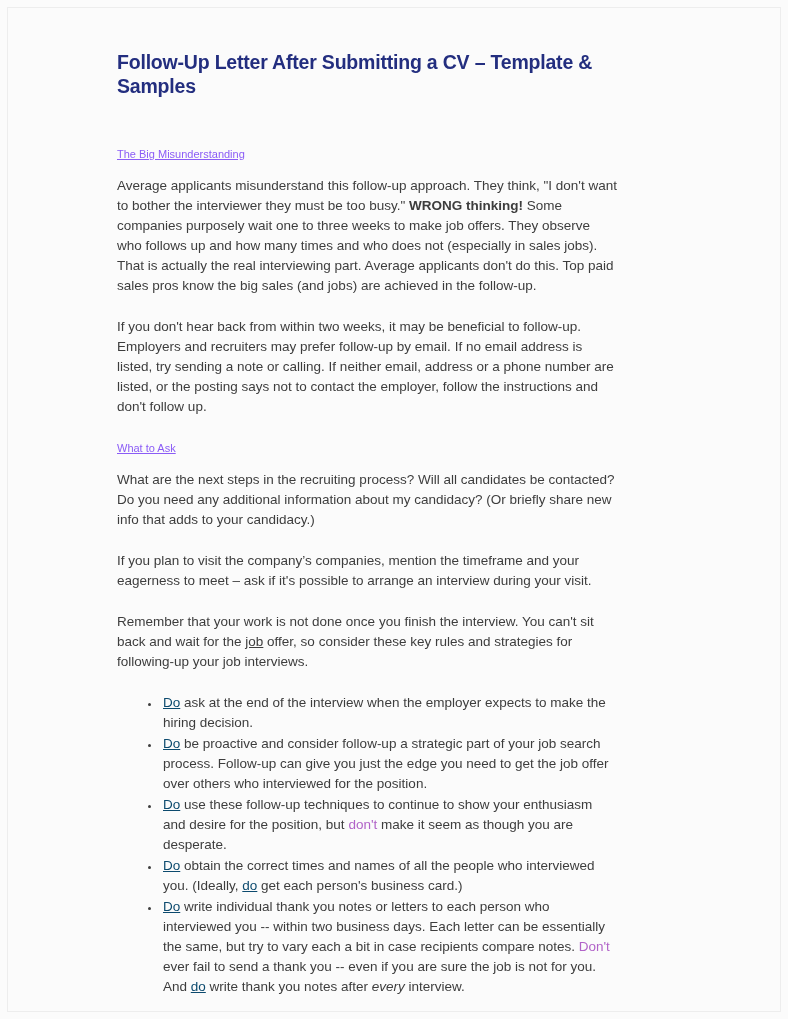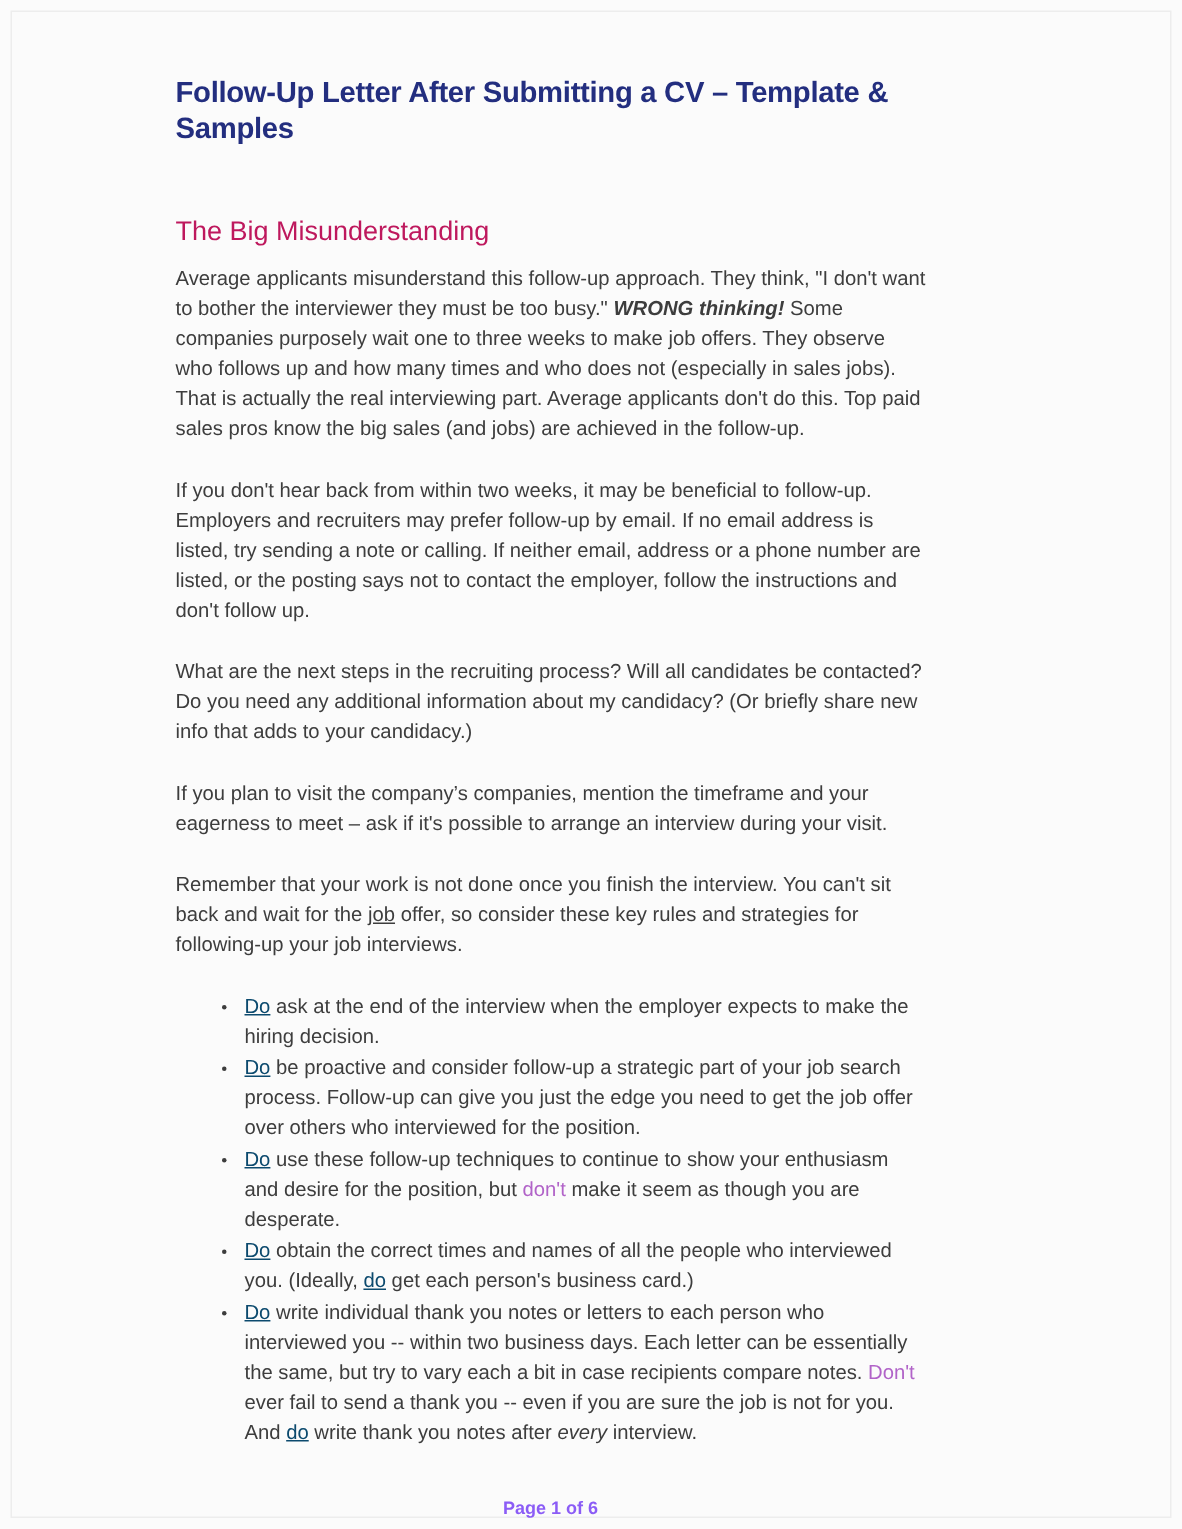--- a/index.html
+++ b/index.html
@@ -23,24 +23,25 @@
   }
   h1.doc-title {
     font-size: 19.5px;
     font-weight: 700;
     color: #232e7f;
     letter-spacing: -0.2px;
     margin: 0 0 46px 0;
     line-height: 24px;
   }
   .section-heading {
-    color: #be185d;
-    font-size: 18px;
+    color: #8b5cf6;
+    font-size: 11px;
     line-height: 20px;
     margin: 0 0 12px 0;
+    text-decoration: underline;
   }
   .section-heading + .section-heading,
   p + .section-heading, ul + .section-heading { margin-top: 16px; }
   p.para {
     color: #3d3d3d;
     font-size: 13.5px;
     line-height: 20px;
     margin: 0 0 21px 0;
     max-width: 565px;
   }
@@ -50,21 +51,21 @@
     max-width: 520px;
   }
   ul.bullets li {
     color: #3d3d3d;
     font-size: 13.5px;
     line-height: 20px;
     margin: 0 0 1px 0;
     padding-left: 2px;
   }
   ul.bullets li::marker { font-size: 11px; color: #3d3d3d; }
-  .b { font-weight: 700; font-style: italic; }
+  .b { font-weight: 700; }
   .i { font-style: italic; }
   .u { text-decoration: underline; margin-top: 14px; }
   .green { color: #0c4a6e; text-decoration: underline; }
   .purple { color: #b163c8; text-align: right; }
   .footer {
     margin-top: 32px;
     text-align: center;
     font-size: 12px;
     font-weight: 700;
     color: #8b5cf6;
@@ -76,20 +77,21 @@
 
 <div class="page-border"></div>
 
 <div class="content">
   <h1 class="doc-title">Follow-Up Letter After Submitting a CV – Template &amp; Samples</h1>
 
   <div>
       <div class="section-heading">The Big Misunderstanding</div>
       <p class="para"><span>Average applicants misunderstand this follow-up approach. They think, "I don't want to bother the interviewer they must be too busy." </span><span class="b">WRONG thinking!</span><span> Some companies purposely wait one to three weeks to make job offers. They observe who follows up and how many times and who does not (especially in sales jobs). That is actually the real interviewing part. Average applicants don't do this. Top paid sales pros know the big sales (and jobs) are achieved in the follow-up.</span></p>
       <p class="para"><span>If you don't hear back from within two weeks, it may be beneficial to follow-up. Employers and recruiters may prefer follow-up by email. If no email address is listed, try sending a note or calling. If neither email, address or a phone number are listed, or the posting says not to contact the employer, follow the instructions and don't follow up.</span></p>
+      <div class="section-heading">What to Ask</div>
       <p class="para"><span>What are the next steps in the recruiting process? Will all candidates be contacted? Do you need any additional information about my candidacy? (Or briefly share new info that adds to your candidacy.)</span></p>
       <p class="para"><span>If you plan to visit the company’s companies, mention the timeframe and your eagerness to meet – ask if it's possible to arrange an interview during your visit.</span></p>
       <p class="para"><span>Remember that your work is not done once you finish the interview. You can't sit back and wait for the </span><span class="u">job</span><span> offer, so consider these key rules and strategies for following-up your job interviews.</span></p>
       <ul class="bullets">
         <li><span class="green">Do</span><span> ask at the end of the interview when the employer expects to make the hiring decision.</span></li>
         <li><span class="green">Do</span><span> be proactive and consider follow-up a strategic part of your job search process. Follow-up can give you just the edge you need to get the job offer over others who interviewed for the position.</span></li>
         <li><span class="green">Do</span><span> use these follow-up techniques to continue to show your enthusiasm and desire for the position, but </span><span class="purple">don't</span><span> make it seem as though you are desperate.</span></li>
         <li><span class="green">Do</span><span> obtain the correct times and names of all the people who interviewed you. (Ideally, </span><span class="green">do</span><span> get each person's business card.)</span></li>
         <li><span class="green">Do</span><span> write individual thank you notes or letters to each person who interviewed you -- within two business days. Each letter can be essentially the same, but try to vary each a bit in case recipients compare notes. </span><span class="purple">Don't</span><span> ever fail to send a thank you -- even if you are sure the job is not for you. And </span><span class="green">do</span><span> write thank you notes after </span><span class="i">every</span><span> interview.</span></li>
       </ul>

